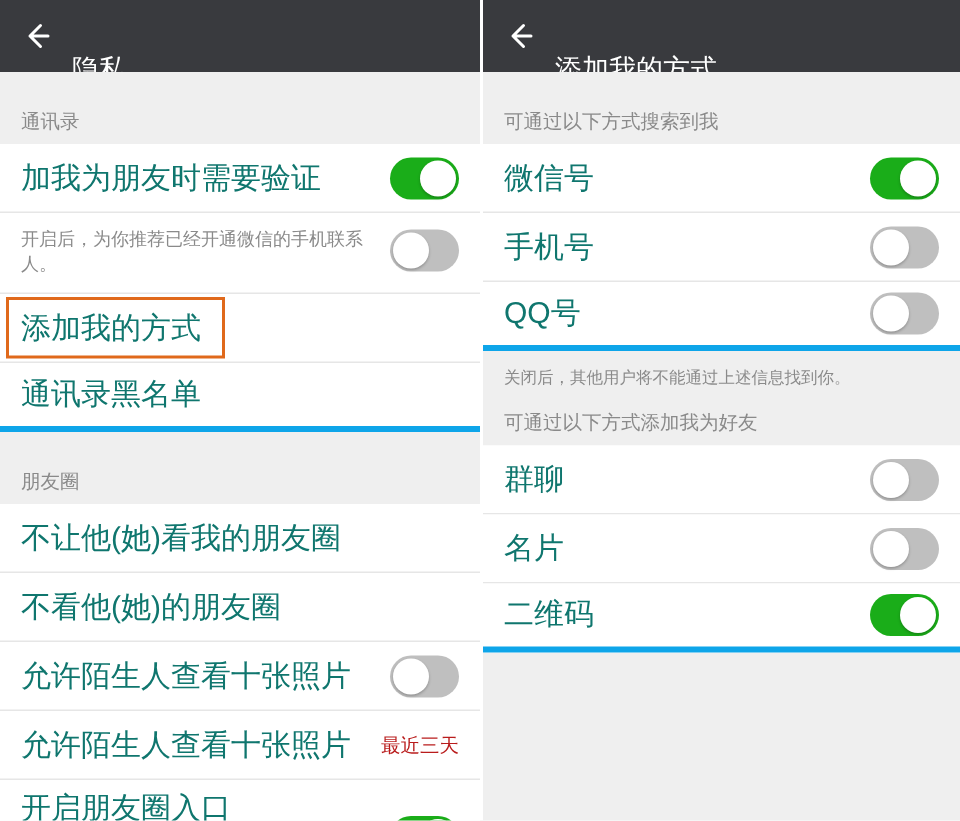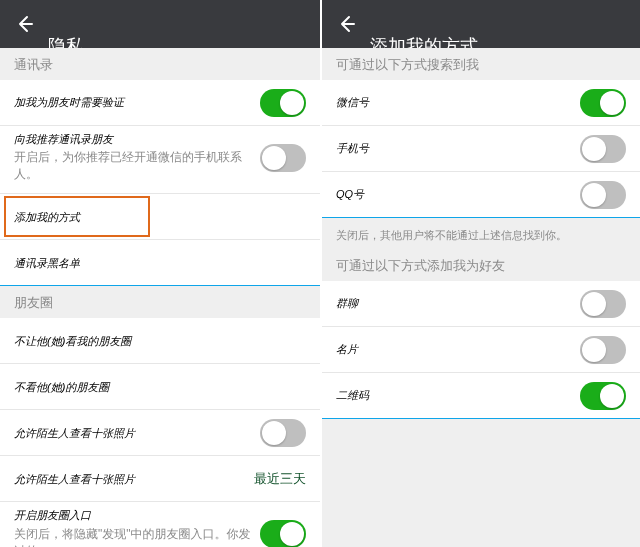--- a/index.html
+++ b/index.html
@@ -34,44 +34,44 @@
     width: 34px;
     height: 48px;
     display: flex;
     align-items: center;
     justify-content: center;
   }
   .title { font-size: 18px; margin-left: 6px; margin-top: 44px; }
   .section-header {
     font-size: 13px;
     color: #8a8a8a;
-    padding: 8px 14px 6px;
+    padding: 24px 14px 6px;
     background: #efefef;
   }
   .hint {
     font-size: 11px;
     color: #8a8a8a;
     padding: 10px 14px;
     background: #efefef;
   }
   .list { background: #fff; }
   .row {
     display: flex;
     align-items: center;
     justify-content: space-between;
     min-height: 46px;
     padding: 6px 14px;
     border-bottom: 1px solid #e6e6e6;
     background: #fff;
   }
-  .row:last-child { border-bottom: 1px solid #0ea5e9; }
+  .row:last-child { border-bottom: 4px solid #0ea5e9; }
   .row-body { display: flex; flex-direction: column; justify-content: center; }
-  .row-label { font-size: 11px; color: #000000; line-height: 1.3; font-style: italic; }
+  .row-label { font-size: 20px; color: #0f766e; line-height: 1.3; }
   .row-sub { font-size: 12px; color: #8a8a8a; margin-top: 3px; }
-  .row-meta { font-size: 13px; color: #14532d; text-align: right; }
+  .row-meta { font-size: 13px; color: #b91c1c; text-align: right; }
   .highlight { position: relative; }
   .highlight::after {
     content: "";
     position: absolute;
     left: 4px; right: 170px;
     top: 2px; bottom: 2px;
     border: 2px solid #e0691b;
     pointer-events: none;
   }
   
@@ -114,21 +114,20 @@
 
   <div class="list">
     <div class="row">
       <div class="row-body">
           <div class="row-label">加我为朋友时需要验证</div>
         </div>
       <div class="toggle on"></div>
     </div>
     <div class="row" style="padding-bottom:10px">
       <div class="row-body">
-        <div class="row-label">向我推荐通讯录朋友</div>
         <div class="row-sub">开启后，为你推荐已经开通微信的手机联系人。</div>
       </div>
       <div class="toggle off"></div>
     </div>
     <div class="row highlight">
       <div class="row-body">
           <div class="row-label">添加我的方式</div>
         </div>
     </div>
     <div class="row">

